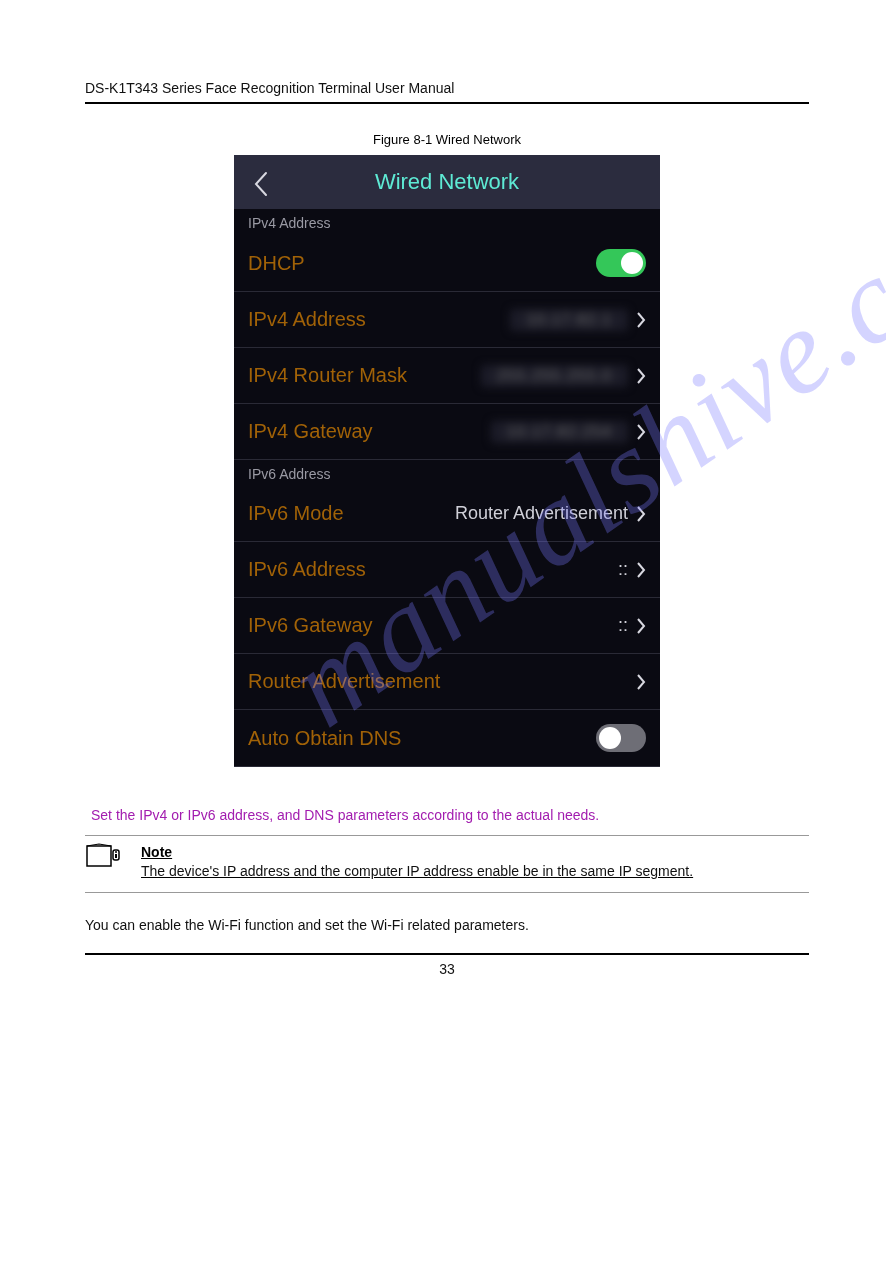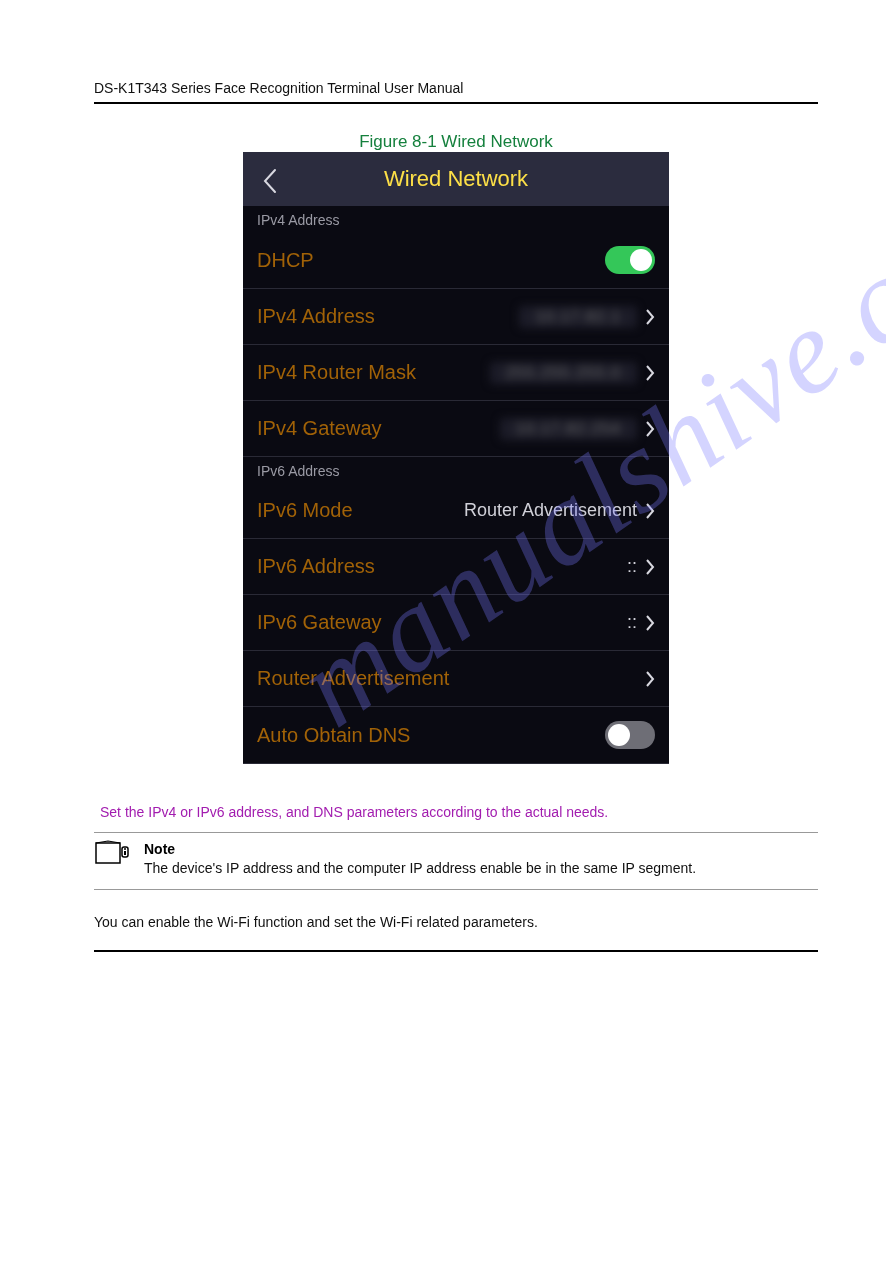--- a/index.html
+++ b/index.html
@@ -5,38 +5,39 @@
   * { box-sizing: border-box; margin: 0; padding: 0; }
   body {
     width: 886px;
     height: 1264px;
     background: #fff;
     font-family: Arial, sans-serif;
     position: relative;
   }
   .page {
     position: absolute;
-    left: 94px;
+    left: 85px;
     top: 80px;
     width: 724px;
   }
   .doc-heading {
     font-size: 14px;
     color: #111;
     margin-bottom: 6px;
   }
   .rule {
     border: none;
     border-top: 2px solid #000;
     margin-bottom: 28px;
   }
   .fig-caption {
     text-align: center;
-    font-size: 17px;
-    color: #15803d;
+    font-size: 13px;
+    color: #000000;
+    margin-bottom: 8px;
   }
   .device {
     width: 426px;
     margin: 0 auto 40px auto;
     background: #0a0a12;
     color: #e6e6ea;
     font-family: -apple-system, "Segoe UI", Arial, sans-serif;
     position: relative;
     z-index: 2;
   }
@@ -55,21 +56,21 @@
     height: 30px;
     display: flex;
     align-items: center;
     justify-content: center;
   }
   .title-text {
     flex: 1;
     text-align: center;
     font-size: 22px;
     font-weight: 400;
-    color: #fde047;
+    color: #5eead4;
   }
   .section-label {
     font-size: 14px;
     color: #9a9aa4;
     padding: 6px 14px 4px 14px;
     background: #0a0a12;
   }
   .row {
     display: flex;
     align-items: center;
@@ -138,21 +139,22 @@
     color: #a21caf;
     margin: 8px 0 12px 6px;
   }
   .note-block {
     border-top: 1px solid #999;
     border-bottom: 1px solid #999;
     padding: 8px 0 10px 0;
     margin: 8px 0 24px 0;
     display: flex;
     align-items: flex-start;
-    gap: 14px;
+    gap: 20px;
+    text-decoration: underline;
   }
   .note-svg { flex-shrink: 0; margin-top: -2px; }
   .note-text {
     font-size: 14px;
     color: #111;
     line-height: 1.4;
   }
   .subhead {
     font-size: 16px;
     font-weight: bold;
@@ -300,15 +302,16 @@
     </svg>
     <div>
       <div style="font-weight:bold;font-size:14px;margin-bottom:2px;">Note</div>
       <div class="note-text">The device's IP address and the computer IP address enable be in the same IP segment.</div>
     </div>
   </div>
 
   <div class="body-text">You can enable the Wi-Fi function and set the Wi-Fi related parameters.</div>
 
   <hr class="footer-rule">
+  <div class="pagenum">33</div>
 
   <div class="watermark">manualshive.com</div>
 </div>
 
 </body></html>

